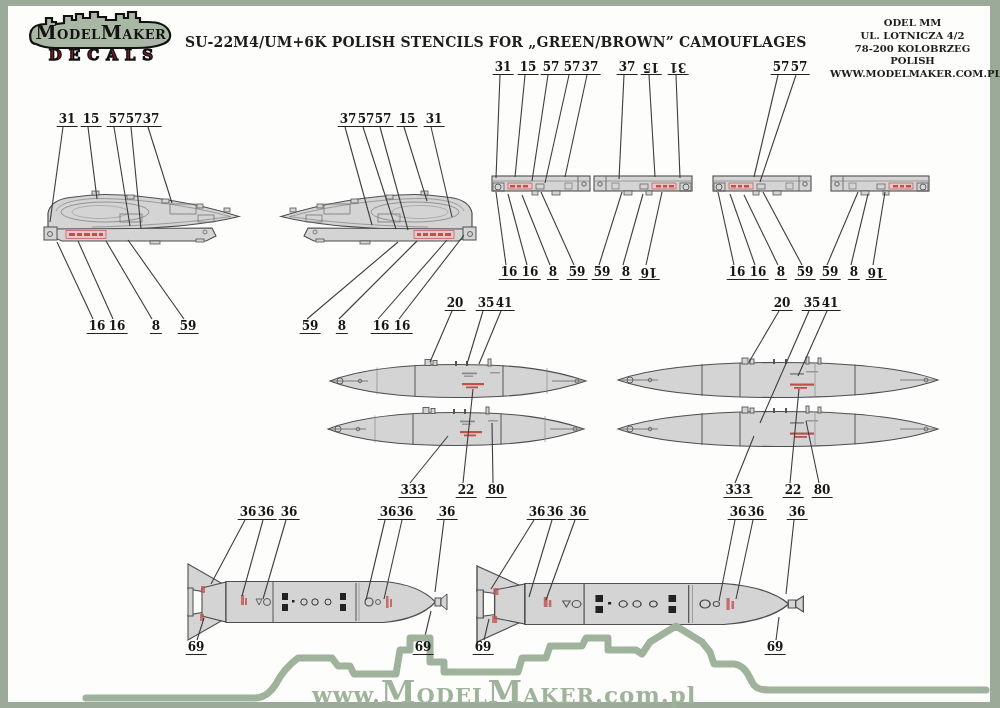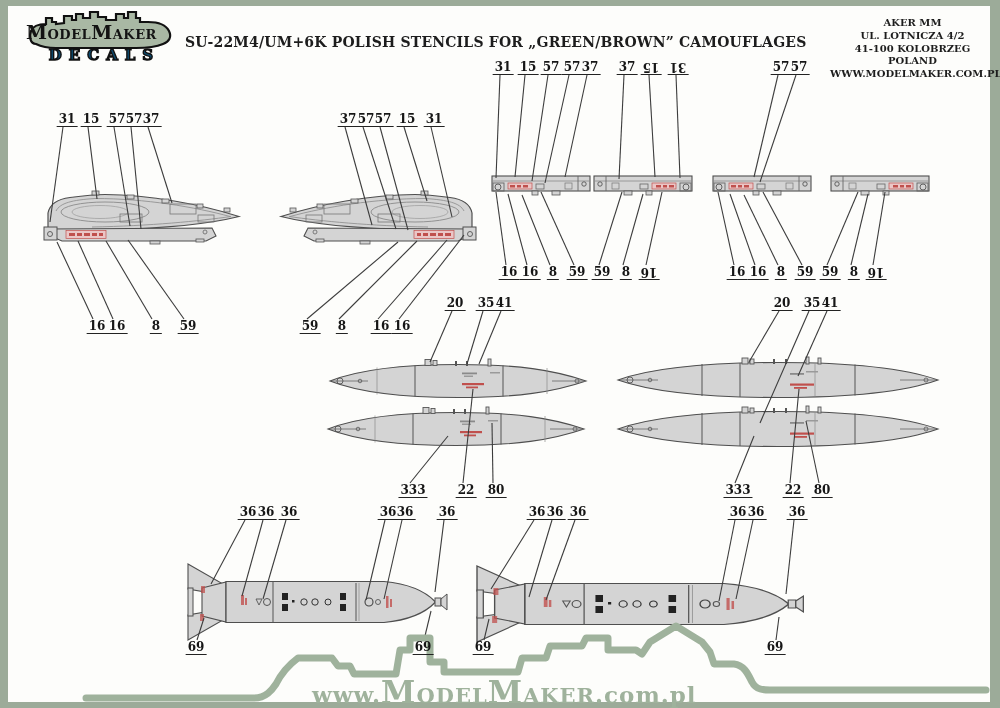--- a/index.html
+++ b/index.html
@@ -7,29 +7,29 @@
     width:1000px;height:708px;position:relative;overflow:hidden;
     background:#9cab99;
     font-family:"DejaVu Serif",serif;
   }
   .card{position:absolute;left:8px;top:6px;width:982px;height:696px;background:#fdfdfb;}
   #diagram{position:absolute;left:0;top:0;}
   
   .logo{position:absolute;left:26px;top:8px;width:152px;height:64px;}
   .logo svg{position:absolute;left:0;top:0;}
   .logo-brand{
-    position:absolute;left:0;top:14px;width:150px;text-align:left;
+    position:absolute;left:0;top:14px;width:150px;text-align:center;
     color:#131313;font-weight:bold;letter-spacing:.5px;line-height:20px;white-space:nowrap;
   }
   .logo-brand .big{font-size:19px;}
   .logo-brand .small{font-size:13px;}
   .logo-sub{
     position:absolute;left:0;top:38px;width:150px;text-align:center;
     font-size:15px;font-weight:bold;letter-spacing:7px;text-indent:7px;
-    color:#0c4a6e;-webkit-text-stroke:1.4px #111;
+    color:#7f1d1d;-webkit-text-stroke:1.4px #111;
   }
   .title{
     position:absolute;left:185px;top:34px;width:530px;text-align:center;
     font-size:14px;font-weight:bold;color:#1d1d1d;letter-spacing:.2px;white-space:nowrap;
   }
   .address{
     position:absolute;left:830px;top:17px;width:165px;text-align:center;
     font-size:10px;font-weight:bold;color:#1d1d1d;line-height:12.8px;
   }
   
@@ -289,24 +289,24 @@
   <svg width="152" height="64" viewBox="0 0 152 64">
     <path d="M10 36 C4 36 3 28 5 23 C7 18 12 16 20 16 L20 10 L26 10 L26 14 L30 14 L30 16 L38 15 L38 8 L46 8 L46 12 L50 12 L50 6 L57 6 L57 10 L64 10 L64 4 L72 4 L72 9 L80 9 L80 12 L90 12 L90 6 L98 6 L98 10 L102 10 L102 4 L110 4 L110 10 L114 10 L114 14 L122 14 C132 14 140 17 143 23 C146 29 143 34 137 36 C130 39 120 40 110 40 L30 40 C20 40 14 38 10 36 Z" fill="#a9b8a4" stroke="#111" stroke-width="2.2"></path>
   </svg>
   <div class="logo-brand"><span class="big">M</span><span class="small">ODEL</span><span class="big">M</span><span class="small">AKER</span></div>
   <div class="logo-sub">DECALS</div>
 </div>
 
 <div class="title">SU-22M4/UM+6K POLISH STENCILS FOR „GREEN/BROWN” CAMOUFLAGES</div>
 
 <div class="address">
-  <div>AKER MM</div>
+  <div>ODEL MM</div>
   <div>UL. LOTNICZA 4/2</div>
-  <div>41-100 KOLOBRZEG</div>
-  <div>POLAND</div>
+  <div>78-200 KOLOBRZEG</div>
+  <div>POLISH</div>
   <div>WWW.MODELMAKER.COM.PL</div>
 </div>
 
 <span class="co" style="left:67px;top:113px">31</span>
 <span class="co" style="left:91px;top:113px">15</span>
 <span class="co" style="left:117px;top:113px">57</span>
 <span class="co" style="left:134px;top:113px">57</span>
 <span class="co" style="left:151px;top:113px">37</span>
 
 <span class="co" style="left:97px;top:320px">16</span>

